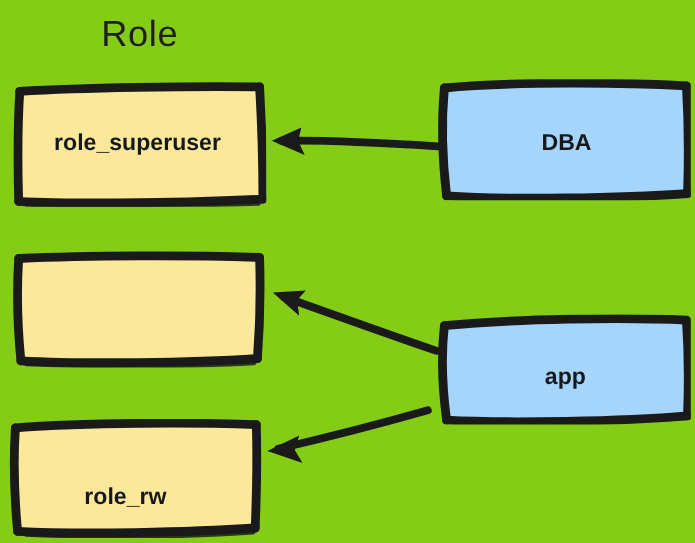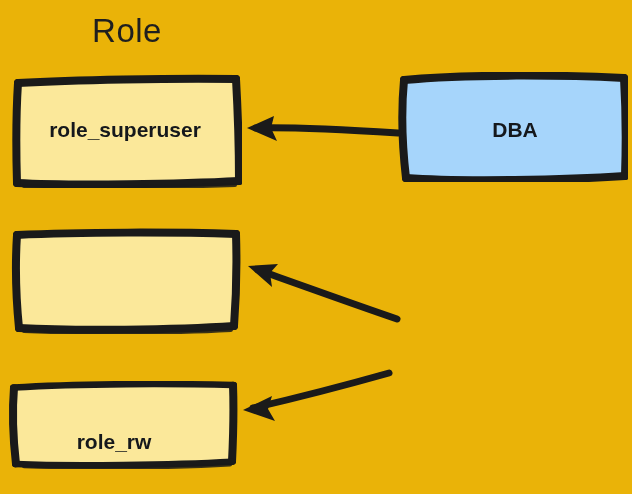--- a/index.html
+++ b/index.html
@@ -8,21 +8,21 @@
     padding: 0;
     background: #ffffff;
   }
   body {
     font-family: "Liberation Sans", sans-serif;
   }
   #diagram-canvas {
     position: relative;
     width: 632px;
     height: 494px;
-    background: #eab308;
+    background: #84cc16;
     overflow: hidden;
   }
   
   .column-heading {
     position: absolute;
     font-size: 33px;
     font-weight: 400;
     color: #1f1f1f;
     letter-spacing: 0.5px;
     text-align: center;
@@ -59,21 +59,21 @@
   
   #node-role-superuser .node-label { transform: translate(-2px, -2px); }
   #node-role-migration .node-label { transform: translate(-3px,  3px); }
   #node-role-rw        .node-label { transform: translate(-8px, 16px); }
   #node-dba            .node-label { transform: translate(3px,  2px); }
   #node-app            .node-label { transform: translate(2px,  6px); }
 
   
   #node-role-superuser { left: 12px;  top: 74px;  width: 230px; height: 114px; }
   #node-role-migration { left: 10px;  top: 228px; width: 232px; height: 106px; }
-  #node-role-rw        { left: 6px;   top: 381px; width: 232px; height: 88px; }
+  #node-role-rw        { left: 6px;   top: 381px; width: 232px; height: 108px; }
   #node-dba            { left: 396px; top: 72px;  width: 232px; height: 110px; }
   #node-app            { left: 396px; top: 286px; width: 232px; height: 100px; }
 
   
   #connector-layer {
     position: absolute;
     left: 0;
     top: 0;
     width: 632px;
     height: 494px;
@@ -128,20 +128,30 @@
     <svg class="node-shape" viewBox="0 0 232 110" preserveAspectRatio="none">
       <path d="M8,8 L228,6 L229,104 L10,106 Z" fill="#A6D5FB"></path>
       <path d="M8,8 C72,2 170,3 228,6" fill="none" stroke="#1a1a1a" stroke-width="8" stroke-linecap="round"></path>
       <path d="M228,6 C230,40 230,76 229,104" fill="none" stroke="#1a1a1a" stroke-width="8" stroke-linecap="round"></path>
       <path d="M229,104 C170,108 66,110 10,106" fill="none" stroke="#1a1a1a" stroke-width="8" stroke-linecap="round"></path>
       <path d="M10,106 C6,72 5,40 8,8" fill="none" stroke="#1a1a1a" stroke-width="8" stroke-linecap="round"></path>
     </svg>
     <span class="node-label">DBA</span>
   </div>
 
+  <div class="node" id="node-app">
+    <svg class="node-shape" viewBox="0 0 232 100" preserveAspectRatio="none">
+      <path d="M8,10 L228,5 L229,92 L10,96 Z" fill="#A6D5FB"></path>
+      <path d="M8,10 C72,4 170,2 228,5" fill="none" stroke="#1a1a1a" stroke-width="8" stroke-linecap="round"></path>
+      <path d="M228,5 C230,34 230,66 229,92" fill="none" stroke="#1a1a1a" stroke-width="8" stroke-linecap="round"></path>
+      <path d="M229,92 C170,97 66,99 10,96" fill="none" stroke="#1a1a1a" stroke-width="8" stroke-linecap="round"></path>
+      <path d="M10,96 C6,66 5,36 8,10" fill="none" stroke="#1a1a1a" stroke-width="8" stroke-linecap="round"></path>
+    </svg>
+    <span class="node-label">app</span>
+  </div>
 
   <svg id="connector-layer" viewBox="0 0 632 494">
 
     <g>
       <path d="M398,133 C350,130 300,127 256,128" fill="none" stroke="#1a1a1a" stroke-width="7" stroke-linecap="round"></path>
       <path d="M247,128 L274,116 L271,128 L277,141 Z" fill="#1a1a1a"></path>
     </g>
 
     <g>
       <path d="M397,319 C350,303 298,284 258,270" fill="none" stroke="#1a1a1a" stroke-width="7" stroke-linecap="round"></path>

